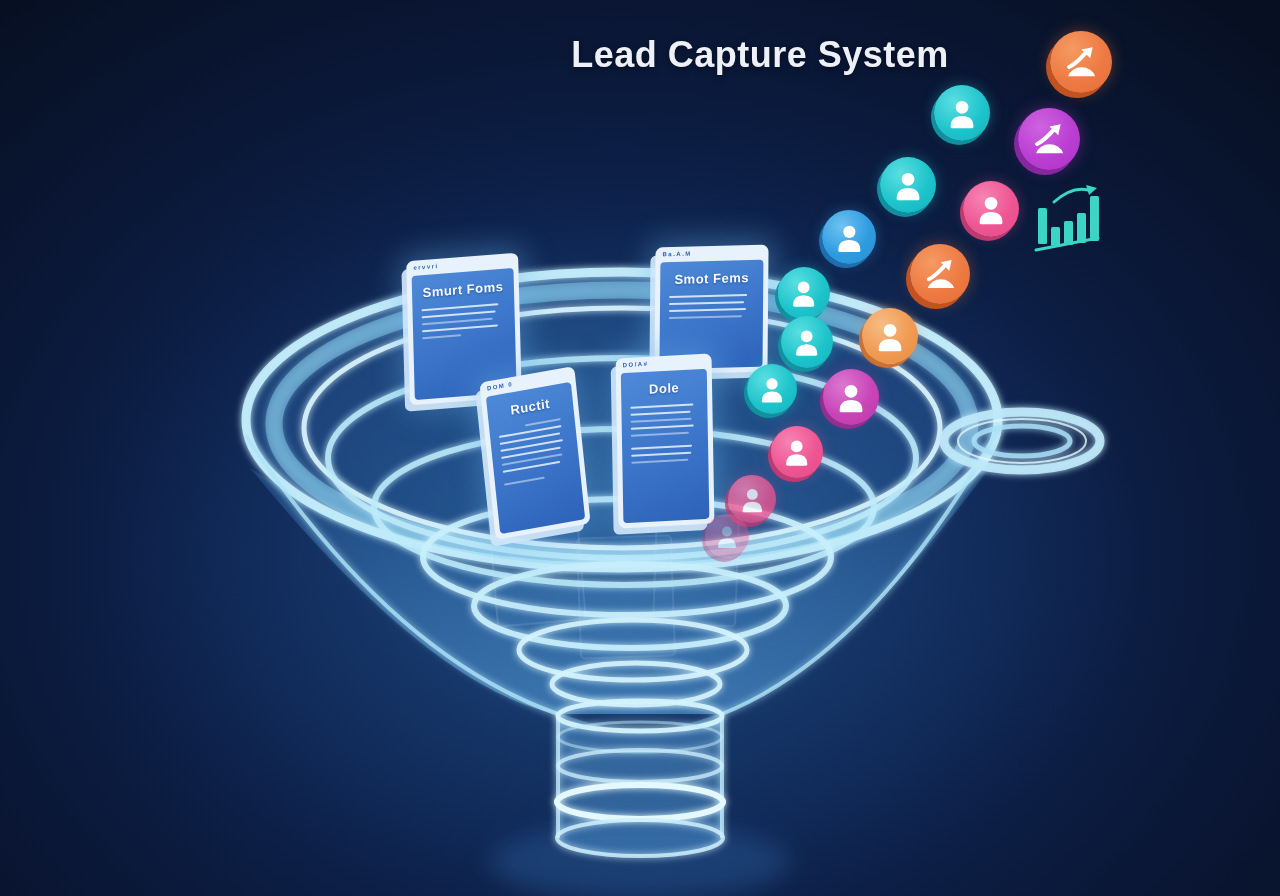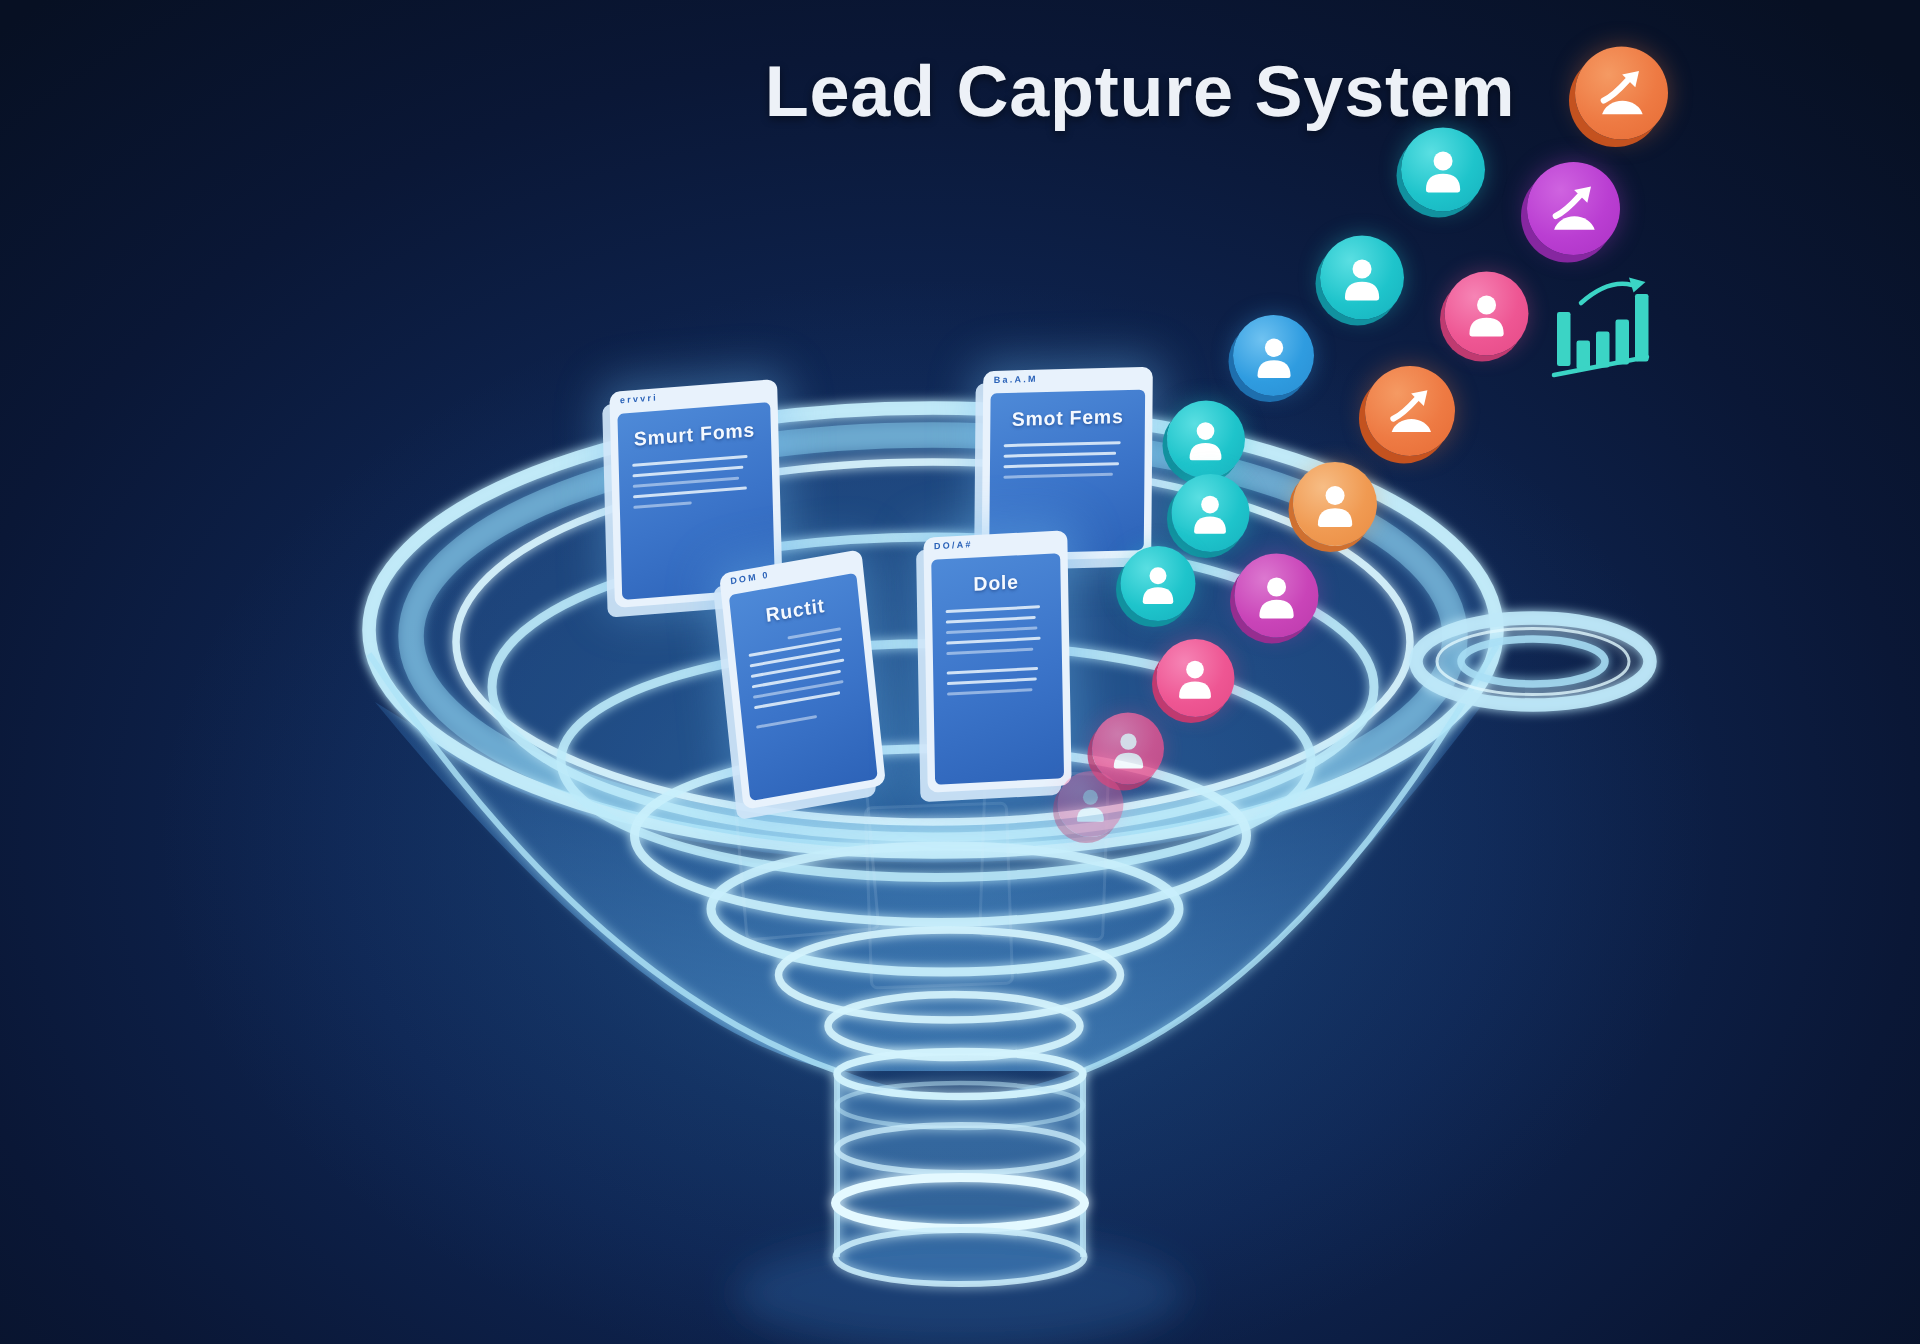--- a/index.html
+++ b/index.html
@@ -6,21 +6,21 @@
   #stage{
     position:relative;width:1280px;height:896px;overflow:hidden;
     font-family:"Liberation Sans",sans-serif;
     background:
       radial-gradient(ellipse 920px 720px at 48% 62%, #143766 0%, #0e2450 42%, #0a1736 72%, #071023 100%);
   }
   svg{display:block}
   
   .main-title{
     position:absolute;left:430px;top:34px;width:660px;text-align:center;
-    font-size:48px;font-weight:700;color:#edf1f7;letter-spacing:.5px;
+    font-size:36px;font-weight:700;color:#edf1f7;letter-spacing:.5px;
     text-shadow:0 2px 6px rgba(0,0,0,.45);
   }
   
   .funnel-layer{position:absolute;left:0;top:0;}
   
   .card{
     position:absolute;border-radius:7px;background:#e8f2fc;
     box-shadow:-6px 7px 0 -1px rgba(208,230,248,.92), 0 0 30px 6px rgba(110,185,240,.38);
   }
   .card-tab{

